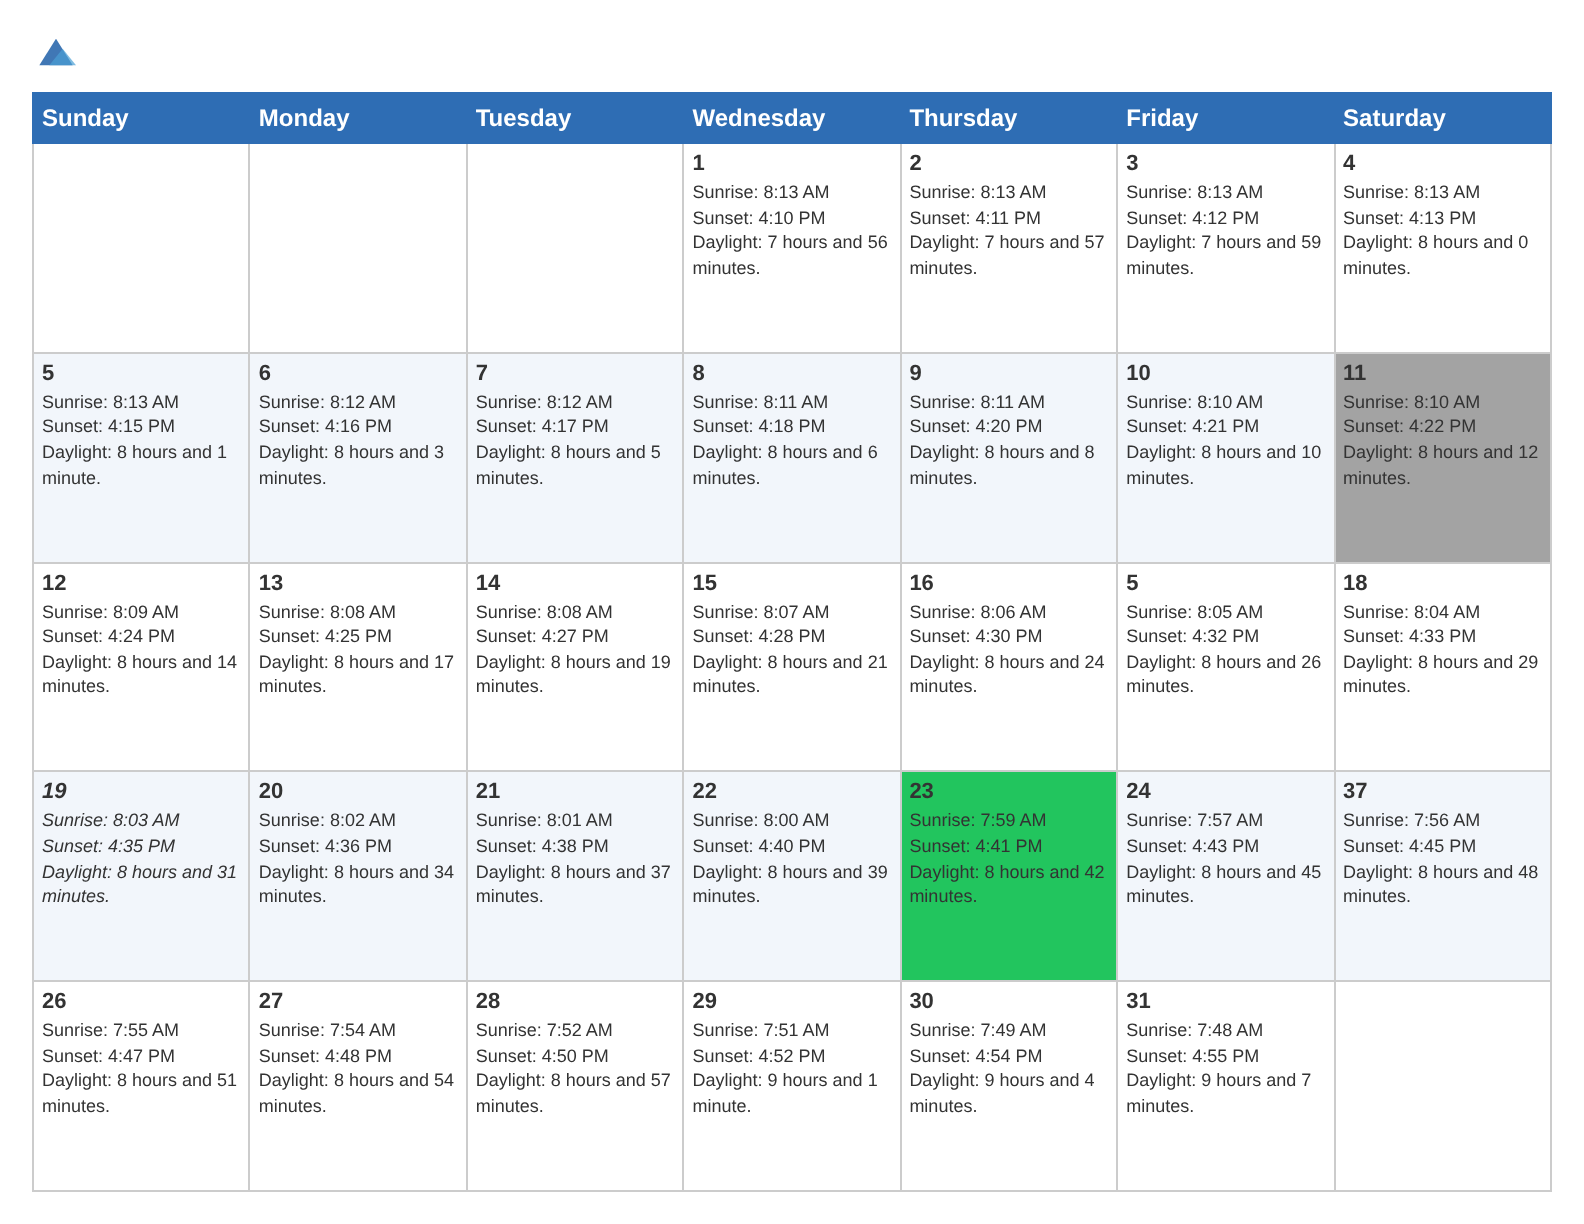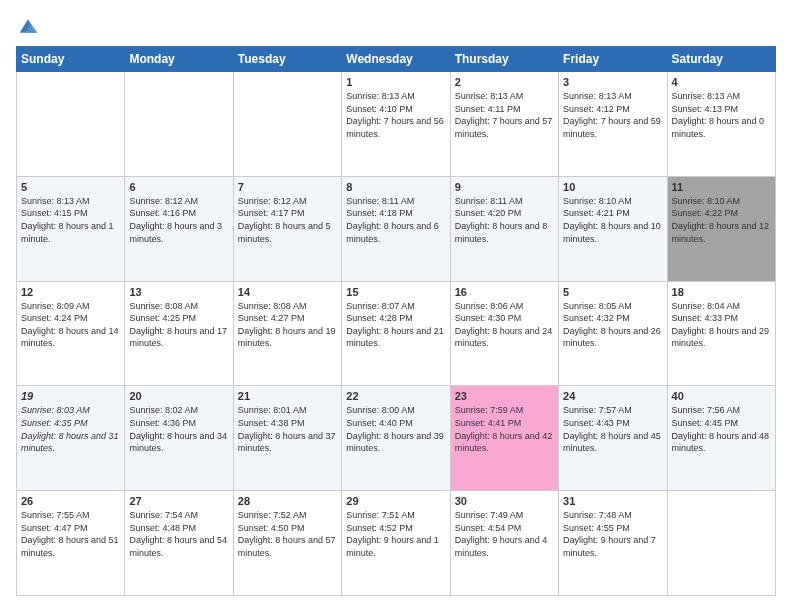--- a/index.html
+++ b/index.html
@@ -223,30 +223,30 @@
             <div class="day-info">Sunrise: 8:02 AM<br>Sunset: 4:36 PM<br>Daylight: 8 hours and 34 minutes.</div>
           </td>
           <td style="background: rgb(242, 246, 251);">
             <span class="day-number">21</span>
             <div class="day-info">Sunrise: 8:01 AM<br>Sunset: 4:38 PM<br>Daylight: 8 hours and 37 minutes.</div>
           </td>
           <td style="background: rgb(242, 246, 251); margin-top: 36px;">
             <span class="day-number">22</span>
             <div class="day-info">Sunrise: 8:00 AM<br>Sunset: 4:40 PM<br>Daylight: 8 hours and 39 minutes.</div>
           </td>
-          <td style="background: #f9a8d4;">
+          <td style="background: #22c55e;">
             <span class="day-number">23</span>
             <div class="day-info">Sunrise: 7:59 AM<br>Sunset: 4:41 PM<br>Daylight: 8 hours and 42 minutes.</div>
           </td>
           <td style="background: rgb(242, 246, 251);">
             <span class="day-number">24</span>
             <div class="day-info">Sunrise: 7:57 AM<br>Sunset: 4:43 PM<br>Daylight: 8 hours and 45 minutes.</div>
           </td>
           <td style="background: rgb(242, 246, 251);">
-            <span class="day-number">40</span>
+            <span class="day-number">37</span>
             <div class="day-info">Sunrise: 7:56 AM<br>Sunset: 4:45 PM<br>Daylight: 8 hours and 48 minutes.</div>
           </td>
         </tr>
         <tr>
           <td>
             <span class="day-number">26</span>
             <div class="day-info">Sunrise: 7:55 AM<br>Sunset: 4:47 PM<br>Daylight: 8 hours and 51 minutes.</div>
           </td>
           <td>
             <span class="day-number">27</span>

